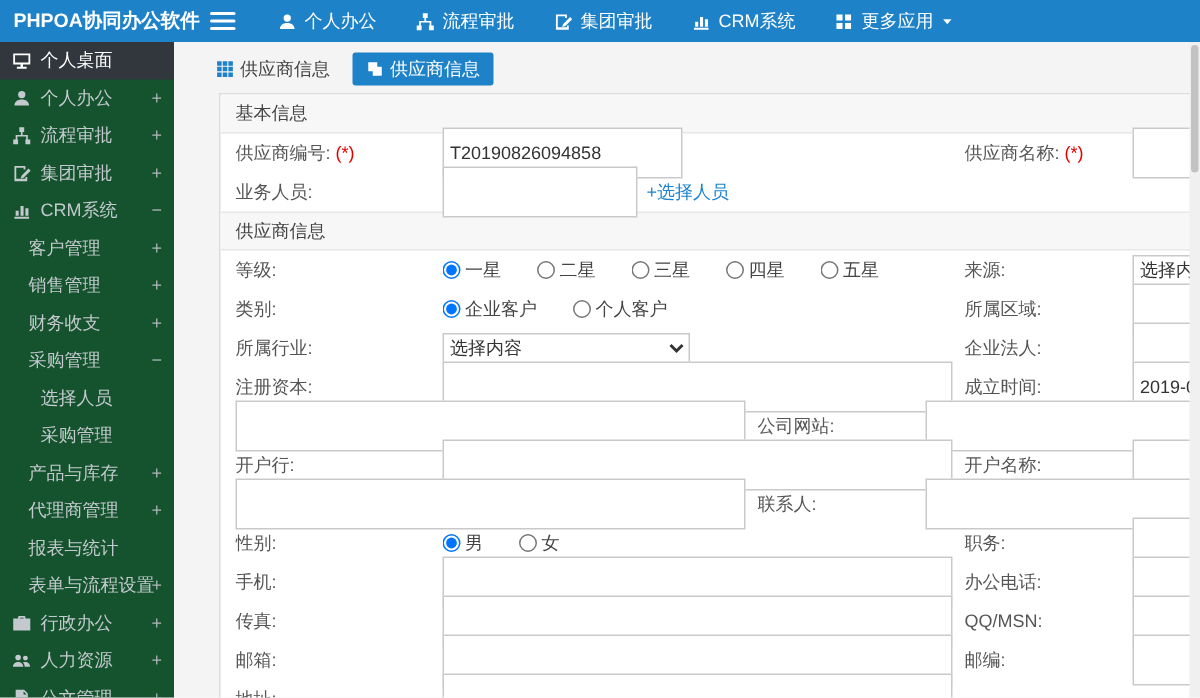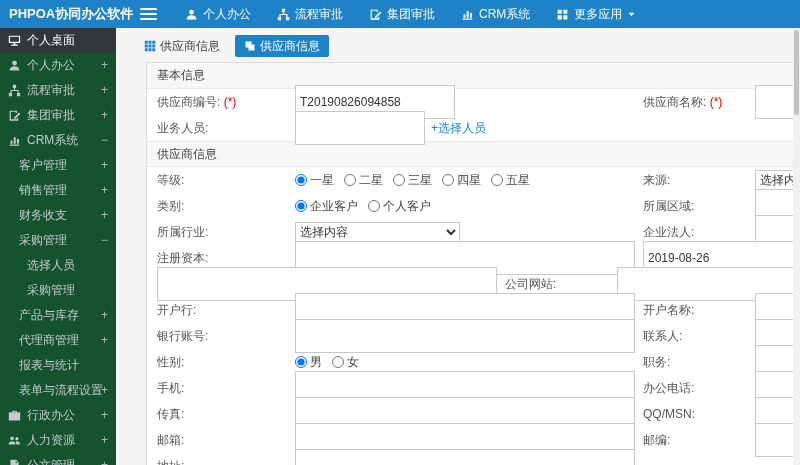--- a/index.html
+++ b/index.html
@@ -44,21 +44,21 @@
   .form-row{height:26px;display:flex;align-items:center;padding-left:10px;}
   .f-label{flex:0 0 138px;width:138px;color:#555;white-space:nowrap;overflow:hidden;}
   .f-label.r{flex:0 0 112px;width:112px;}
   .f-ctrl{flex:0 0 348px;width:348px;display:flex;align-items:center;gap:6px;}
   .f-ctrl.rc{flex:1;}
   input[type=text]{height:20px;border:1px solid #c9c9c9;padding:16px 4px;font-size:12px;color:#333;
     font-family:inherit;background:#fff;}
   select{height:21px;border:1px solid #c9c9c9;font-size:12px;color:#333;font-family:inherit;background:#fff;}
   .req{color:#e60000;}
   a.pick{color:#1c84d1;text-decoration:none;white-space:nowrap;}
-  .radio-group{display:flex;align-items:flex-start;gap:10px;}
+  .radio-group{display:flex;align-items:flex-start;gap:24px;}
   .radio-group label{display:flex;align-items:center;gap:3px;color:#444;cursor:pointer;white-space:nowrap;}
   input[type=radio]{width:12px;height:12px;margin:0;cursor:pointer;}
 
   
   .scroll{position:absolute;right:0;top:28px;width:7px;height:437px;background:#f0f0f0;z-index:30;}
   .scroll .thumb{position:absolute;top:2px;left:1px;width:5px;height:85px;background:#c2c2c2;border-radius:3px;}
 </style>
 </head>
 <body>
 
@@ -280,20 +280,21 @@
           <label class="f-label r" data-name="legal-person-label">企业法人:</label>
           <div class="f-ctrl rc" data-name="legal-person-control">
             <input type="text" data-name="legal-person-input" style="width: 330px;">
           </div>
         </div>
         <div class="form-row" data-name="form-row">
           <label class="f-label" data-name="registered-capital-label">注册资本:</label>
           <div class="f-ctrl" data-name="registered-capital-control">
             <input type="text" data-name="registered-capital-input" style="width: 340px;">
           </div>
+          <label class="f-label r" data-name="founded-date-label">成立时间:</label>
           <div class="f-ctrl rc" data-name="founded-date-control">
             <input type="text" data-name="founded-date-input" value="2019-08-26" style="width: 330px;">
           </div>
         </div>
         <div class="form-row" data-name="form-row">
           <div class="f-ctrl" data-name="registered-address-control">
             <input type="text" data-name="registered-address-input" style="width: 340px;">
           </div>
           <label class="f-label r" data-name="website-label">公司网站:</label>
           <div class="f-ctrl rc" data-name="website-control">
@@ -304,21 +305,20 @@
           <label class="f-label" data-name="bank-label">开户行:</label>
           <div class="f-ctrl" data-name="bank-control">
             <input type="text" data-name="bank-input" style="width: 340px;">
           </div>
           <label class="f-label r" data-name="account-name-label">开户名称:</label>
           <div class="f-ctrl rc" data-name="account-name-control">
             <input type="text" data-name="account-name-input" style="width: 330px;">
           </div>
         </div>
         <div class="form-row" data-name="form-row">
-          <label class="f-label" data-name="bank-account-label">银行账号:</label>
           <div class="f-ctrl" data-name="bank-account-control">
             <input type="text" data-name="bank-account-input" style="width: 340px;">
           </div>
           <label class="f-label r" data-name="contact-label">联系人:</label>
           <div class="f-ctrl rc" data-name="contact-control">
             <input type="text" data-name="contact-input" style="width: 330px;">
           </div>
         </div>
         <div class="form-row" data-name="form-row">
           <label class="f-label" data-name="gender-label">性别:</label>

